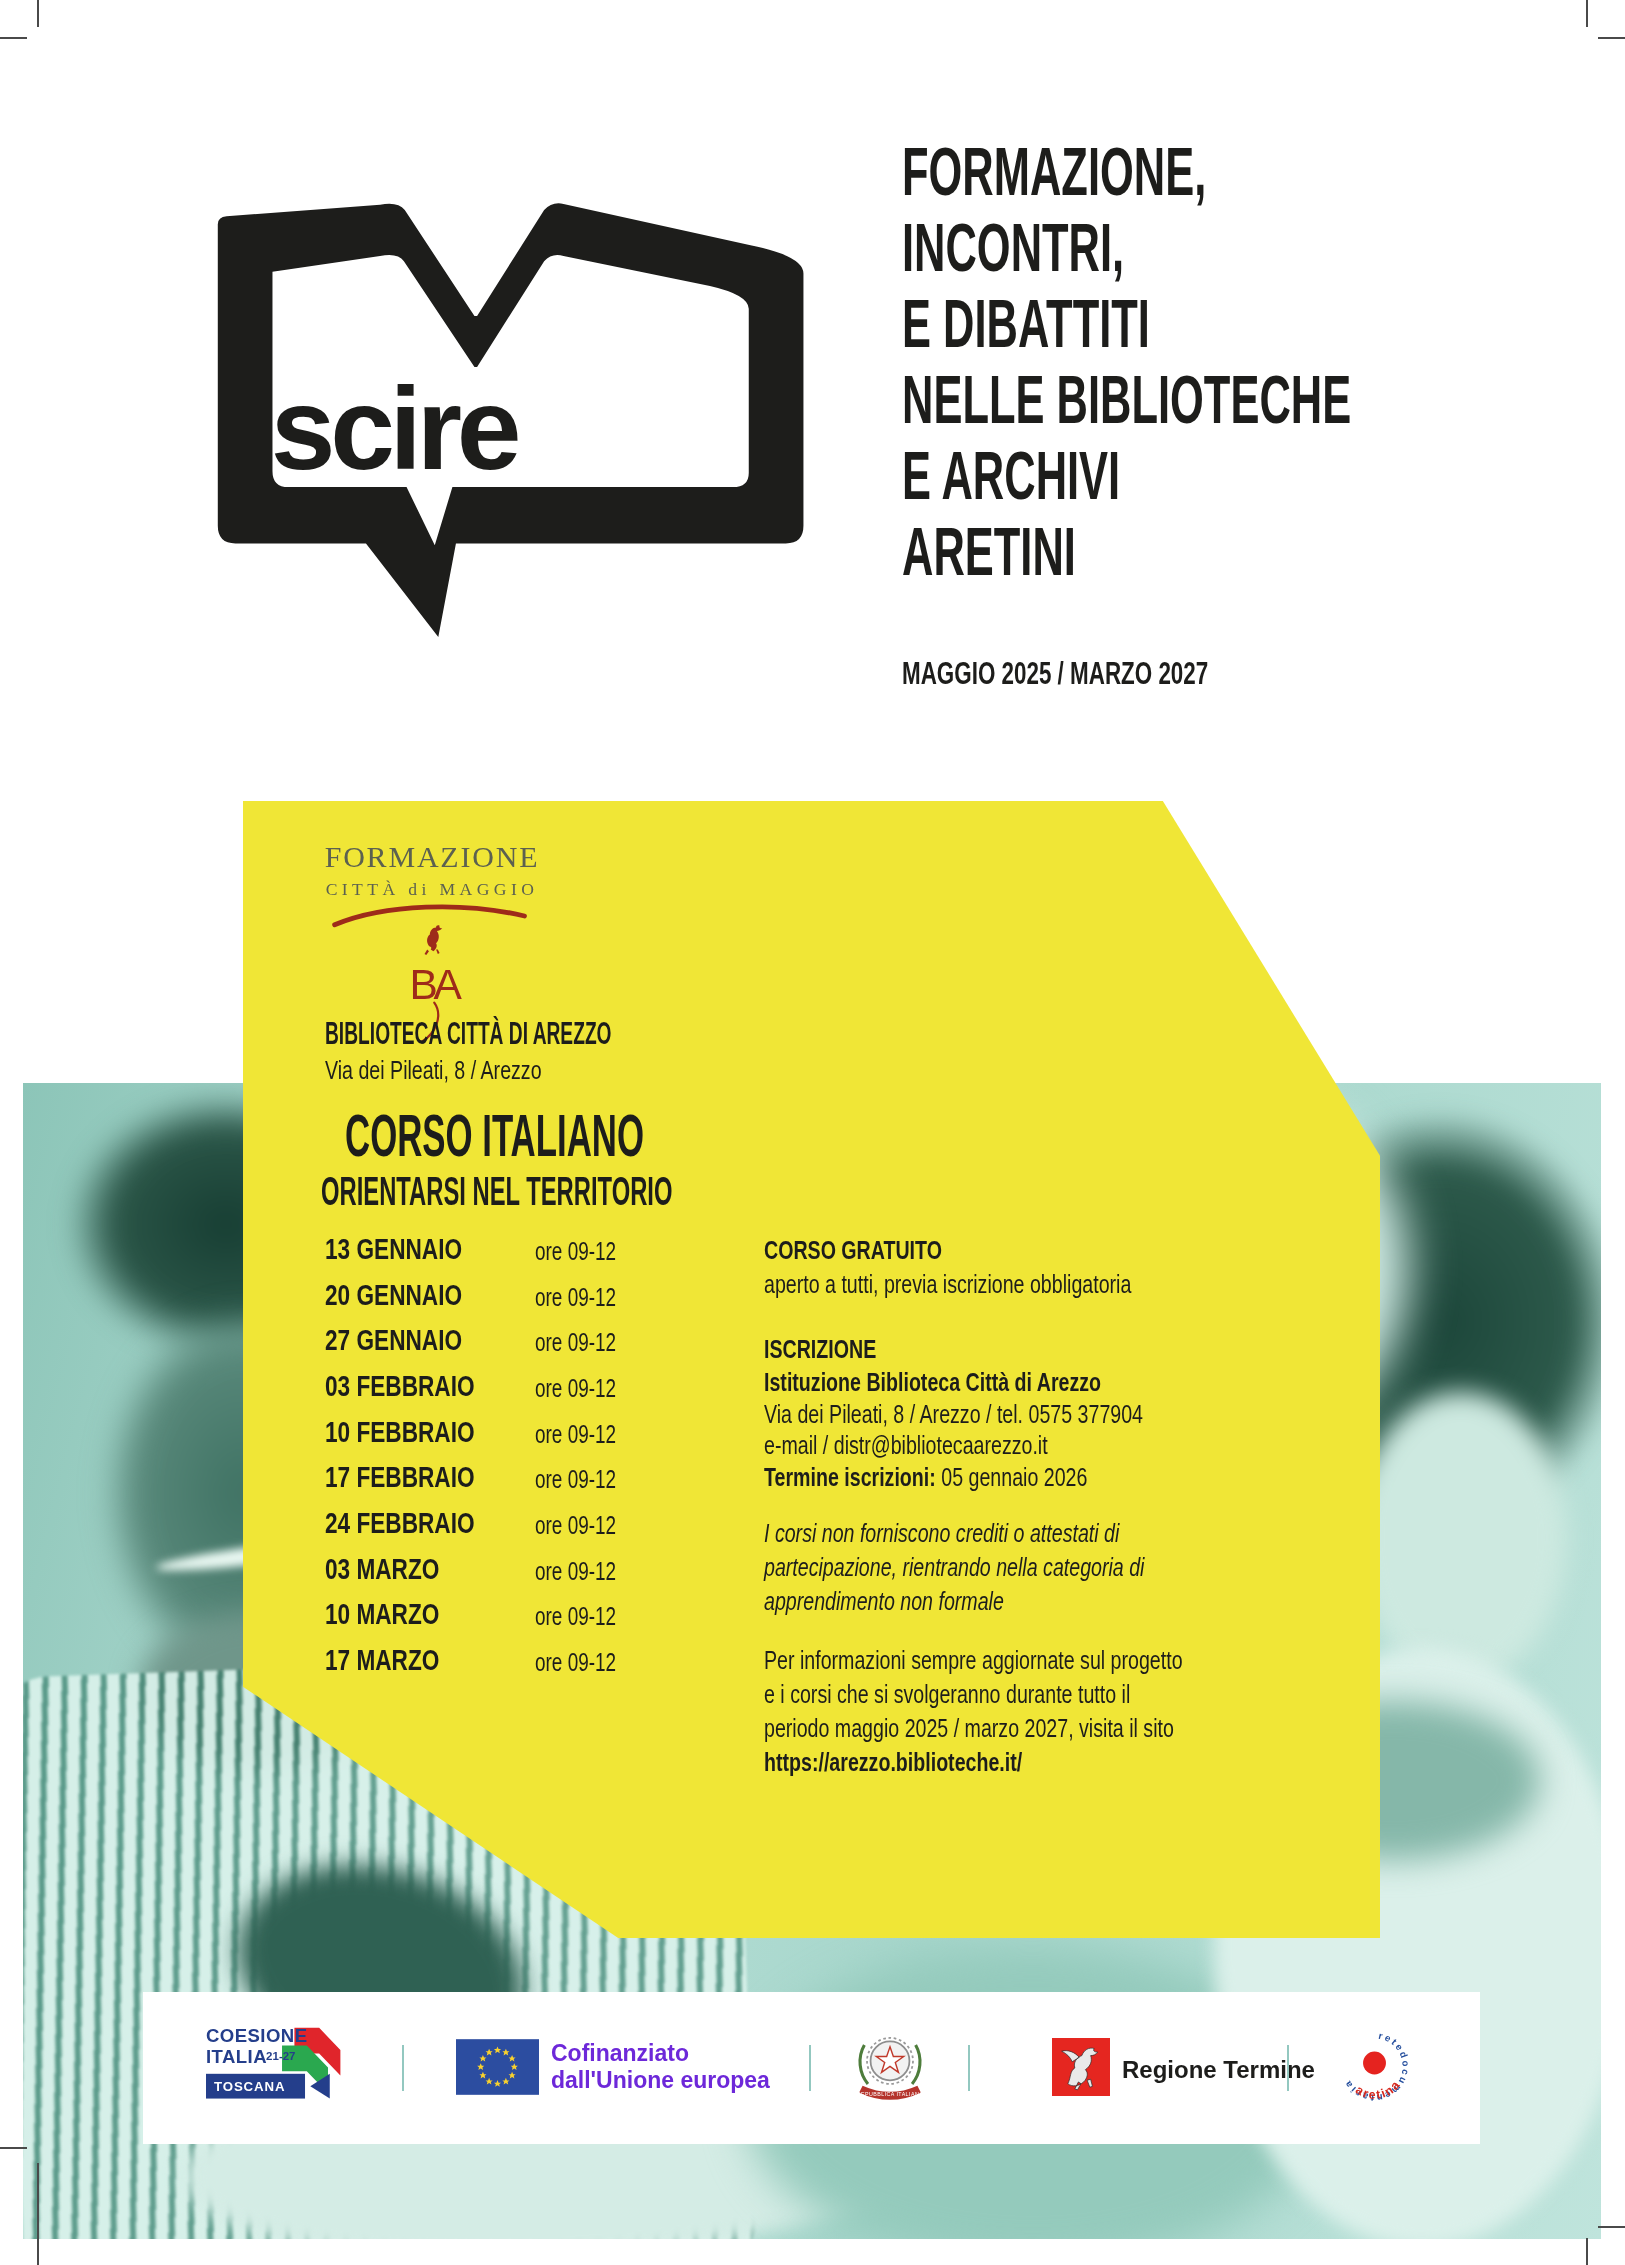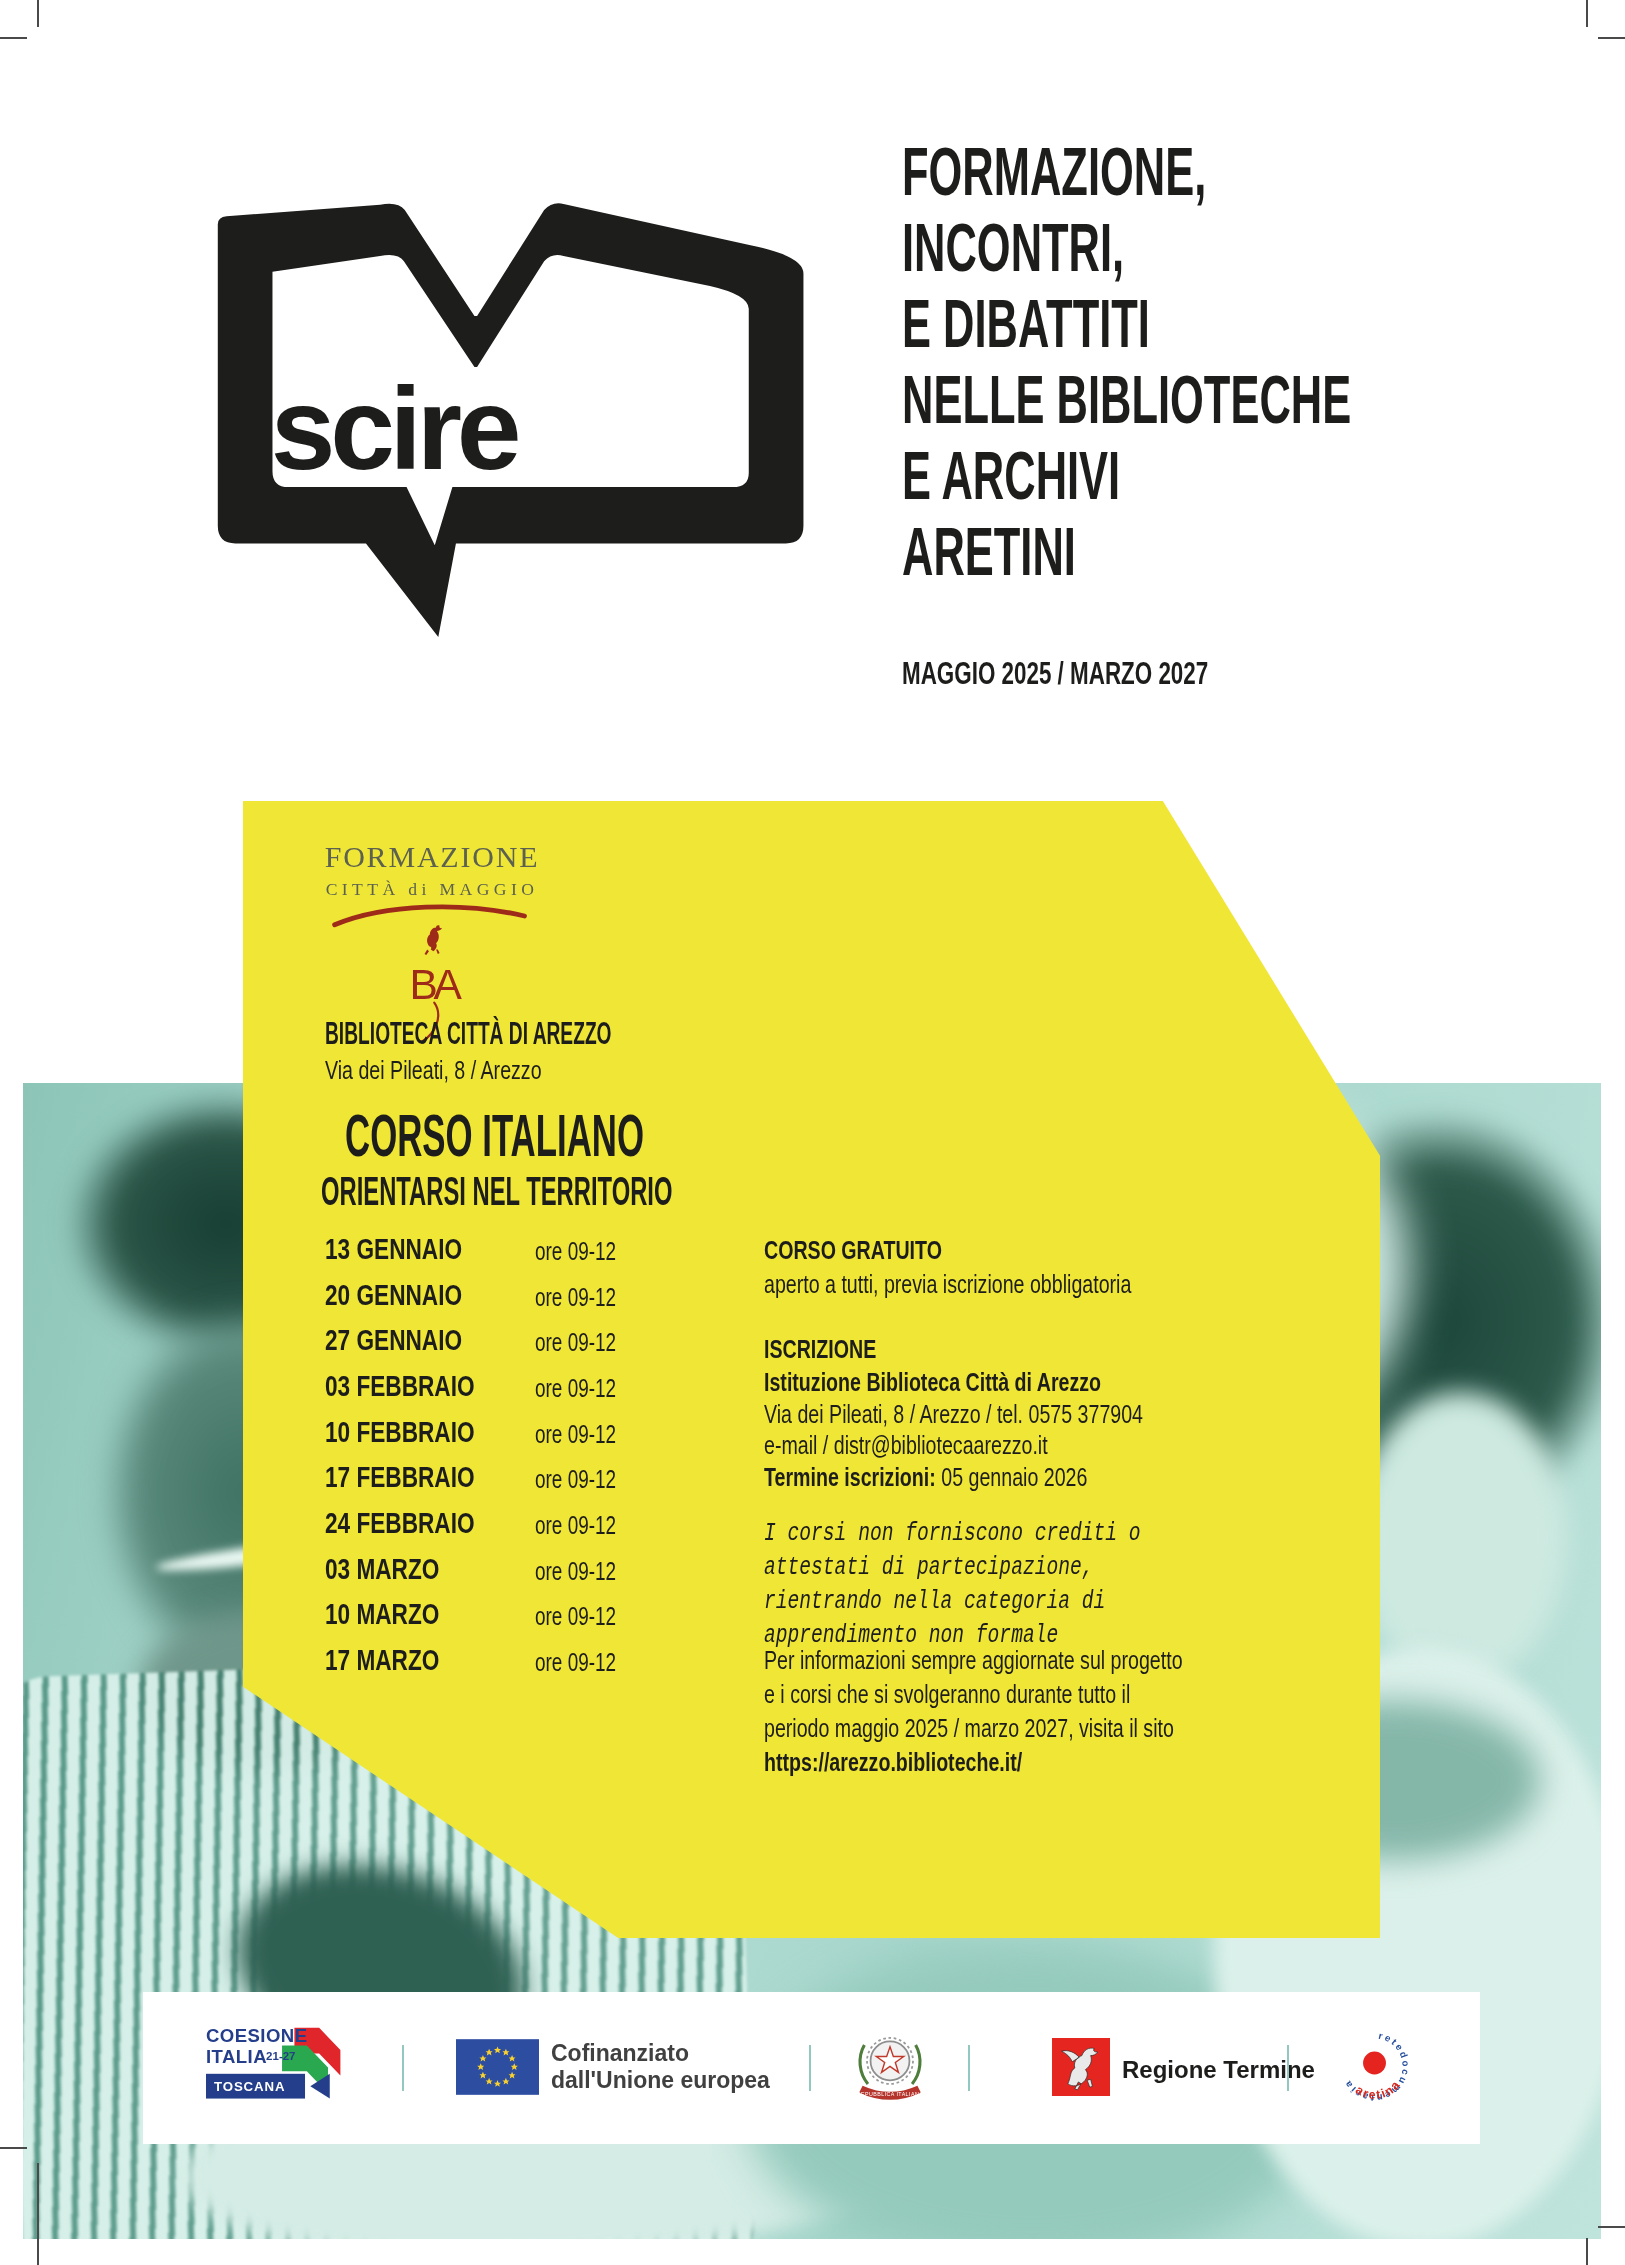--- a/index.html
+++ b/index.html
@@ -126,21 +126,21 @@
   </div>
   <div class="abs" style="left:764px;top:1397px;">
     <span class="cx body30">Via dei Pileati, 8 / Arezzo / tel. 0575 377904</span>
   </div>
   <div class="abs" style="left:764px;top:1428px;">
     <span class="cx body30">e-mail / distr@bibliotecaarezzo.it</span>
   </div>
   <div class="abs" style="left:764px;top:1460px;">
     <span class="cx body30"><b>Termine iscrizioni:</b> <span>05 gennaio 2026</span></span>
   </div>
-  <div class="abs" style="left:764px;top:1516px;font-family:Liberation Mono, monospace;">
+  <div class="abs" style="left:764px;top:1516px;">
     <div class="cx body30 it wrapblock">I corsi non forniscono crediti o attestati di partecipazione, rientrando nella categoria di apprendimento non formale</div>
   </div>
   <div class="abs" style="left:764px;top:1643px;">
     <div class="cx body30 wrapblock"><span>Per informazioni sempre aggiornate sul progetto e i corsi che si svolgeranno durante tutto il periodo maggio 2025 / marzo 2027, visita il sito</span> <b>https://arezzo.biblioteche.it/</b></div>
   </div>
 
   <div class="abs bar"></div>
 
   <svg class="abs" style="left:206px;top:2026px;" width="145" height="85" viewBox="0 0 164 96">
     <polygon fill="#e0252b" points="100,2 128,2 152,27 152,56 128,31 100,31"></polygon>
@@ -166,21 +166,21 @@
     <use href="#star" x="66" y="31.5"></use>
       <use href="#star" x="63.5" y="41"></use>
       <use href="#star" x="56.5" y="48"></use>
     <use href="#star" x="47" y="50.5"></use>
       <use href="#star" x="37.5" y="48"></use>
       <use href="#star" x="30.5" y="41"></use>
     <use href="#star" x="28" y="31.5"></use>
       <use href="#star" x="30.5" y="22"></use>
       <use href="#star" x="37.5" y="15"></use>
   </svg>
-  <div class="abs" style="left:551px;top:2040px;font-weight:bold;font-size:23px;line-height:27px;color:#404040;">
+  <div class="abs" style="left:551px;top:2040px;font-weight:bold;font-size:23px;line-height:27px;color:#6d28d9;">
     <div>Cofinanziato</div>
     <div>dall'Unione europea</div>
   </div>
 
   <div class="abs divider" style="left:809px;top:2045px;"></div>
 
   <svg class="abs" style="left:852px;top:2029px;" width="76" height="78" viewBox="0 0 86 88">
     <circle cx="43" cy="36" r="26" fill="none" stroke="#9a9a9a" stroke-width="2" stroke-dasharray="3,3"></circle>
     <circle cx="43" cy="36" r="22" fill="#f2f2f2" stroke="#8e8e8e" stroke-width="2"></circle>
     <path d="M43,20 L46.8,31 L58.5,31 L49,37.8 L52.6,49 L43,42.2 L33.4,49 L37,37.8 L27.5,31 L39.2,31 Z" fill="#ffffff" stroke="#c0392b" stroke-width="1.6"></path>

